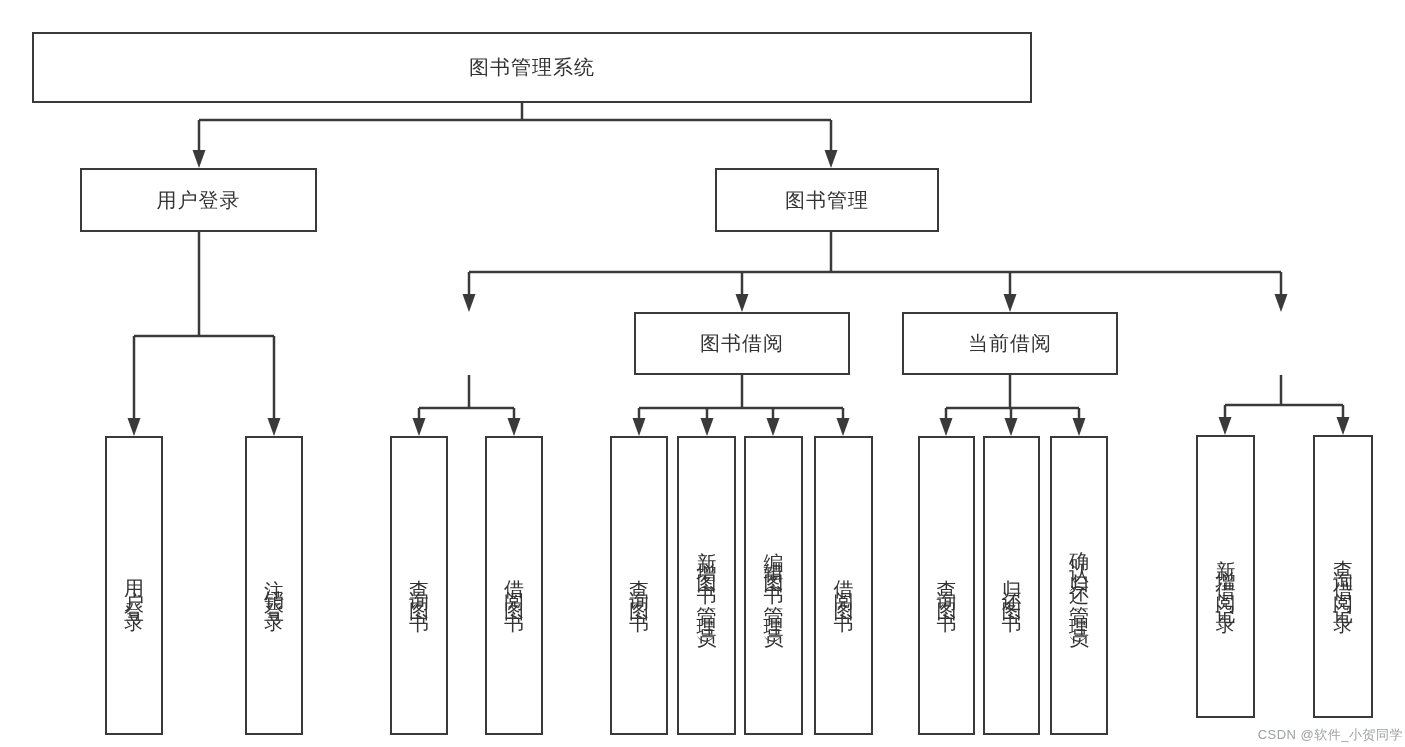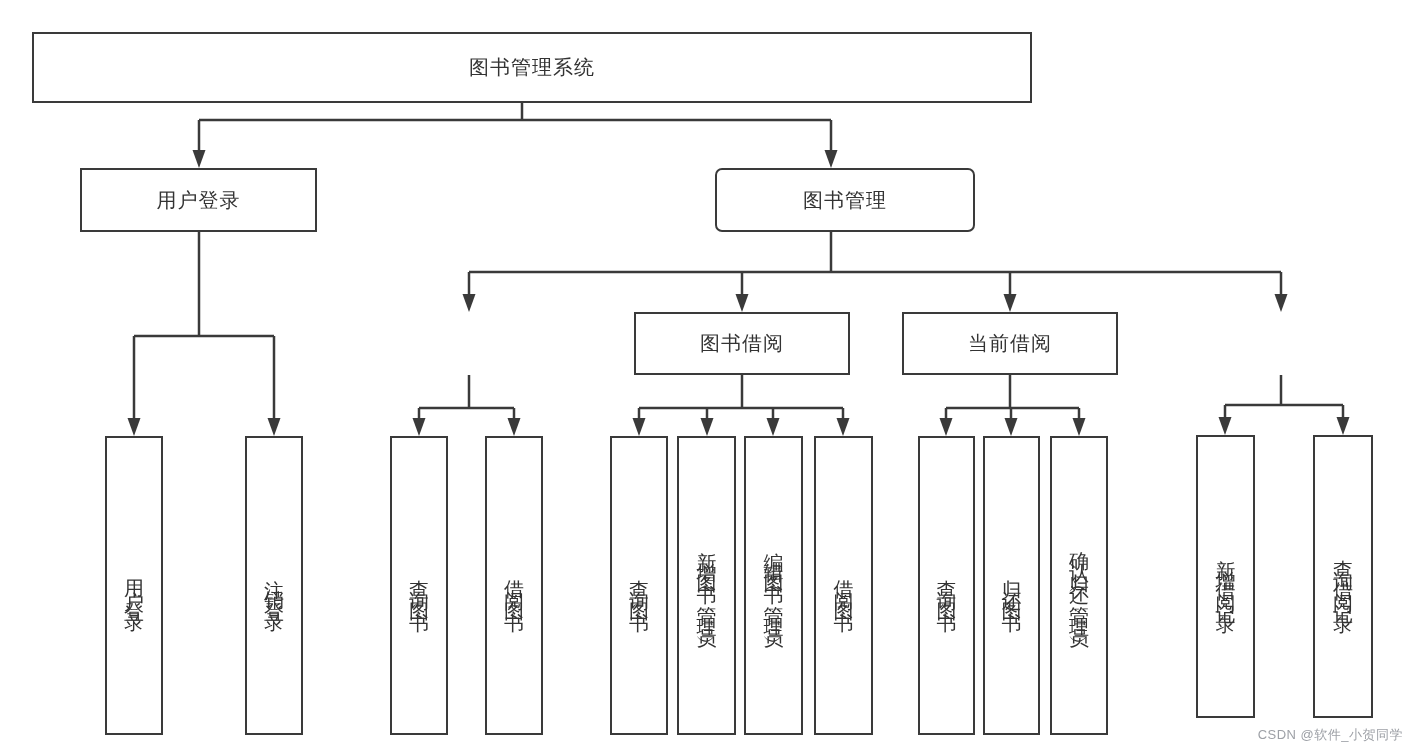--- a/index.html
+++ b/index.html
@@ -107,21 +107,21 @@
     <path d="M1225 405 H1343"></path>
     <line x1="1225" y1="405" x2="1225" y2="418"></line>
       <polygon points="1218.5,417 1231.5,417 1225,435"></polygon>
     <line x1="1343" y1="405" x2="1343" y2="418"></line>
       <polygon points="1336.5,417 1349.5,417 1343,435"></polygon>
   </svg>
 
   <div class="node" style="left:32px;top:12px;width:1000px;height:71px;margin-top:20px;">图书管理系统</div>
 
   <div class="node" style="left:80px;top:168px;width:237px;height:64px;">用户登录</div>
-  <div class="node" style="left:715px;top:168px;width:260px;height:64px;border-radius:7px;">图书管理</div>
+  <div class="node" style="left:715px;top:168px;width:224px;height:64px;">图书管理</div>
 
   <div class="node" style="left:902px;top:312px;width:216px;height:63px;">当前借阅</div>
   <div class="node" style="left:634px;top:312px;width:216px;height:63px;">图书借阅</div>
 
   <div class="node leaf" style="left:105px;top:436px;width:58px;height:299px;">
     <span>用户登录</span>
     </div>
   <div class="node leaf" style="left:245px;top:436px;width:58px;height:299px;">
     <span>注销登录</span>
     </div>

